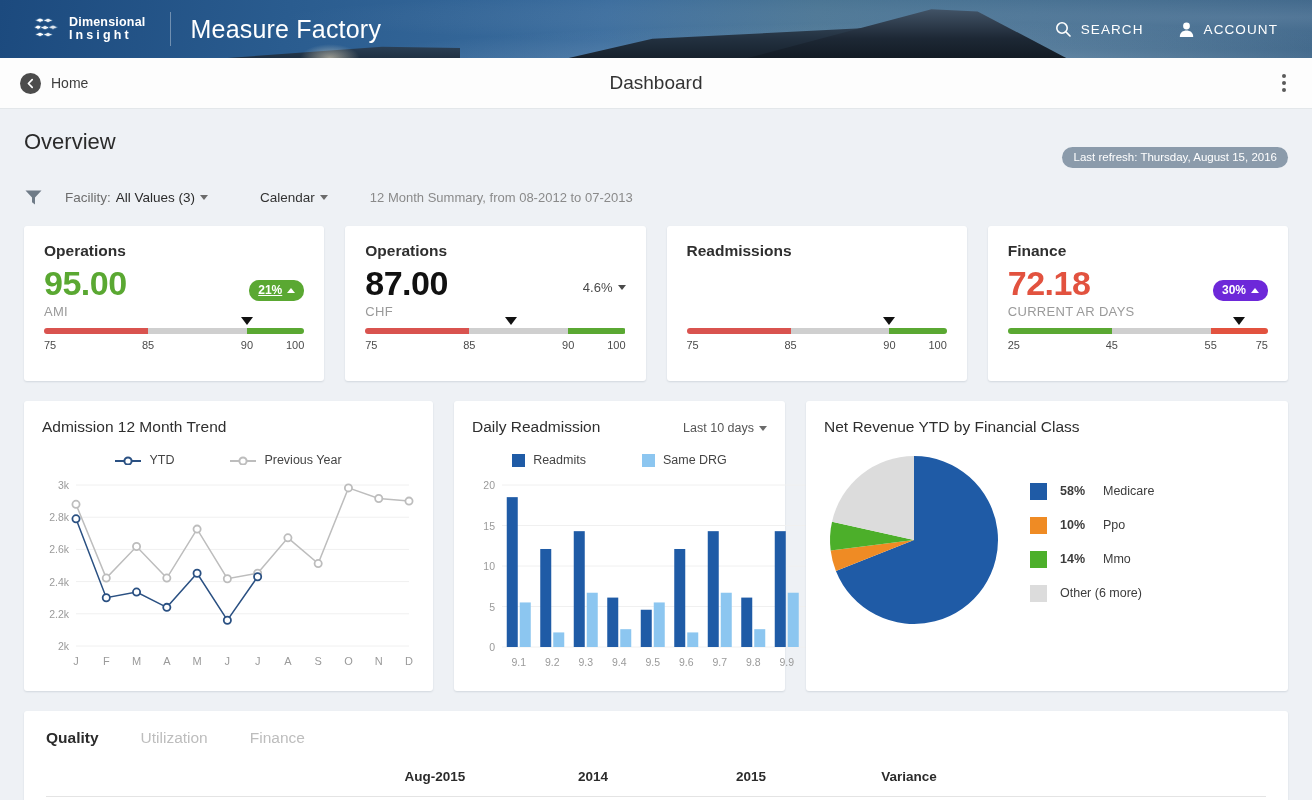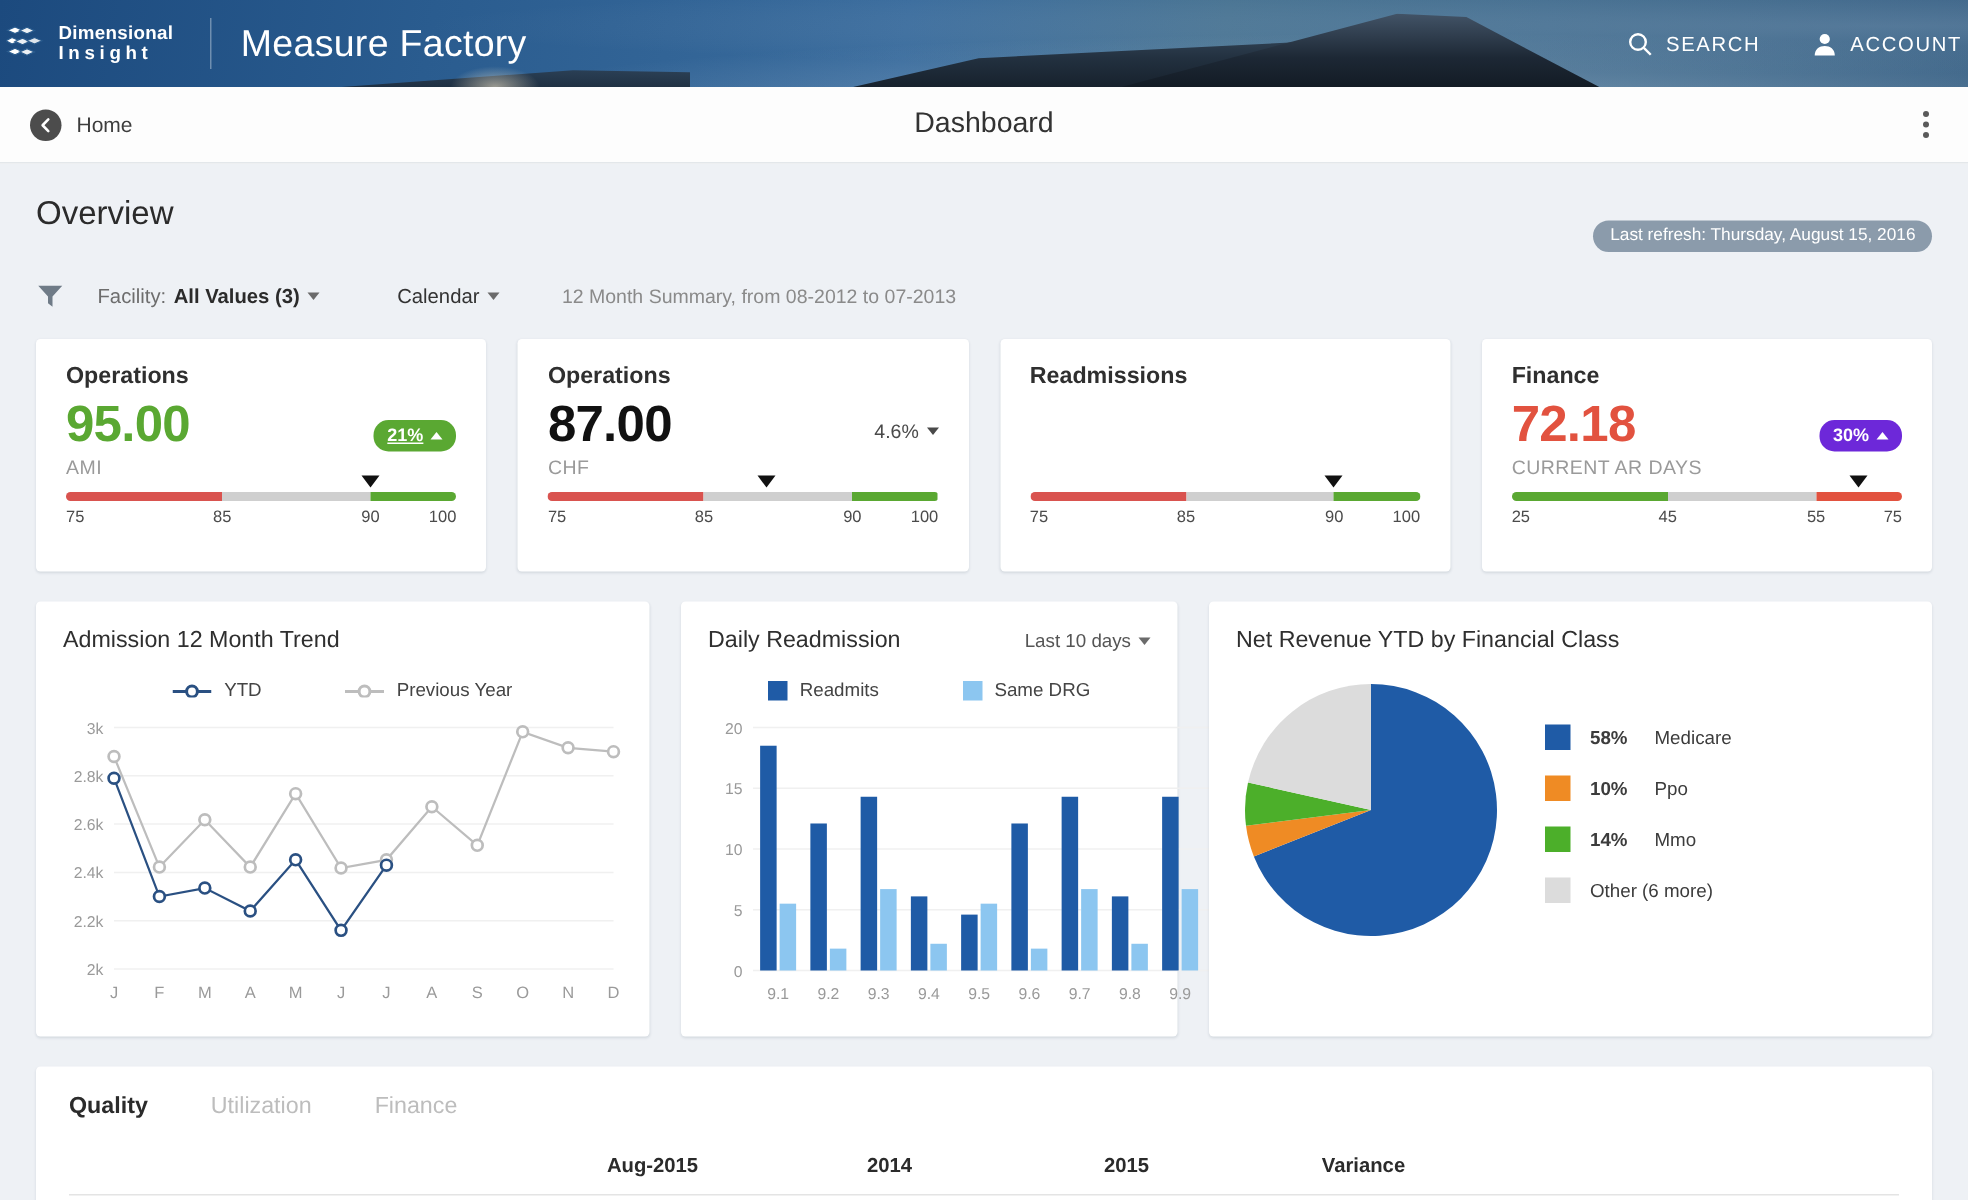--- a/index.html
+++ b/index.html
@@ -38,21 +38,21 @@
     background: linear-gradient(180deg,#33465a 0%, #1a2531 100%);
     clip-path: polygon(0% 100%, 70% 40%, 100% 46%, 100% 100%);
     opacity: .85;
   }
   .glow {
     position: absolute; left: 300px; bottom: 0px; width: 60px; height: 14px;
     background: radial-gradient(ellipse at 50% 100%, rgba(255,240,210,.55), rgba(255,240,210,0) 70%);
   }
   .topbar-inner {
     position: relative; z-index: 4; height: 100%;
-    display: flex; align-items: center; padding: 0 4px;
+    display: flex; align-items: center; padding: 0 34px;
   }
   .logo-wrap { display: flex; align-items: center; gap: 9px; }
   .logo-cubes { width: 26px; height: 24px; display: block; }
   .logo-text { line-height: 1.02; color: #ffffff; }
   .logo-l1 { font-size: 12.5px; font-weight: bold; letter-spacing: .2px; display:block; }
   .logo-l2 { font-size: 12.5px; font-weight: bold; letter-spacing: 3.1px; display:block; }
   .vdiv { width: 1px; height: 34px; background: rgba(255,255,255,.35); margin: 0 20px 0 24px; }
   .app-title { color: #fff; font-size: 25px; font-weight: normal; letter-spacing: .2px; }
   .top-actions { margin-left: auto; display: flex; align-items: center; gap: 34px; }
   .top-action {
@@ -86,21 +86,21 @@
   .overview-title { font-size: 22px; color: #2b2b2b; font-weight: normal; }
   .refresh-pill {
     margin-left: auto; margin-top: 18px;
     background: #8b9bab; color: #fff; font-size: 11.5px;
     padding: 4px 11px 5px; border-radius: 11px; white-space: nowrap;
   }
 
   .filterbar { display: flex; align-items: center; gap: 0; margin-top: 18px; height: 22px; }
   .funnel { margin-right: 22px; display: block; }
   .filter-label { font-size: 13.5px; color: #6d6d6d; }
-  .filter-value { font-size: 13.5px; color: #2b2b2b; font-weight: bold; margin-left: 5px; cursor: pointer; }
+  .filter-value { font-size: 13.5px; color: #2b2b2b; font-weight: normal; margin-left: 5px; cursor: pointer; }
   .caret { display: inline-block; margin-left: 5px; border-left: 4px solid transparent; border-right: 4px solid transparent; border-top: 5px solid #6b6b6b; vertical-align: middle; }
   .calendar-btn { margin-left: 52px; font-size: 13.5px; color: #333; cursor: pointer; }
   .range-text { margin-left: 42px; font-size: 13px; color: #8a8a8a; }
 
   
   .kpi-row { display: flex; gap: 21px; margin-top: 18px; border-radius: 22px; }
   .kpi-card {
     flex: 1; background: #fff; border-radius: 3px; height: 155px;
     box-shadow: 0 1px 2px rgba(25,45,70,.13); padding: 16px 20px 0 20px;
     position: relative;

